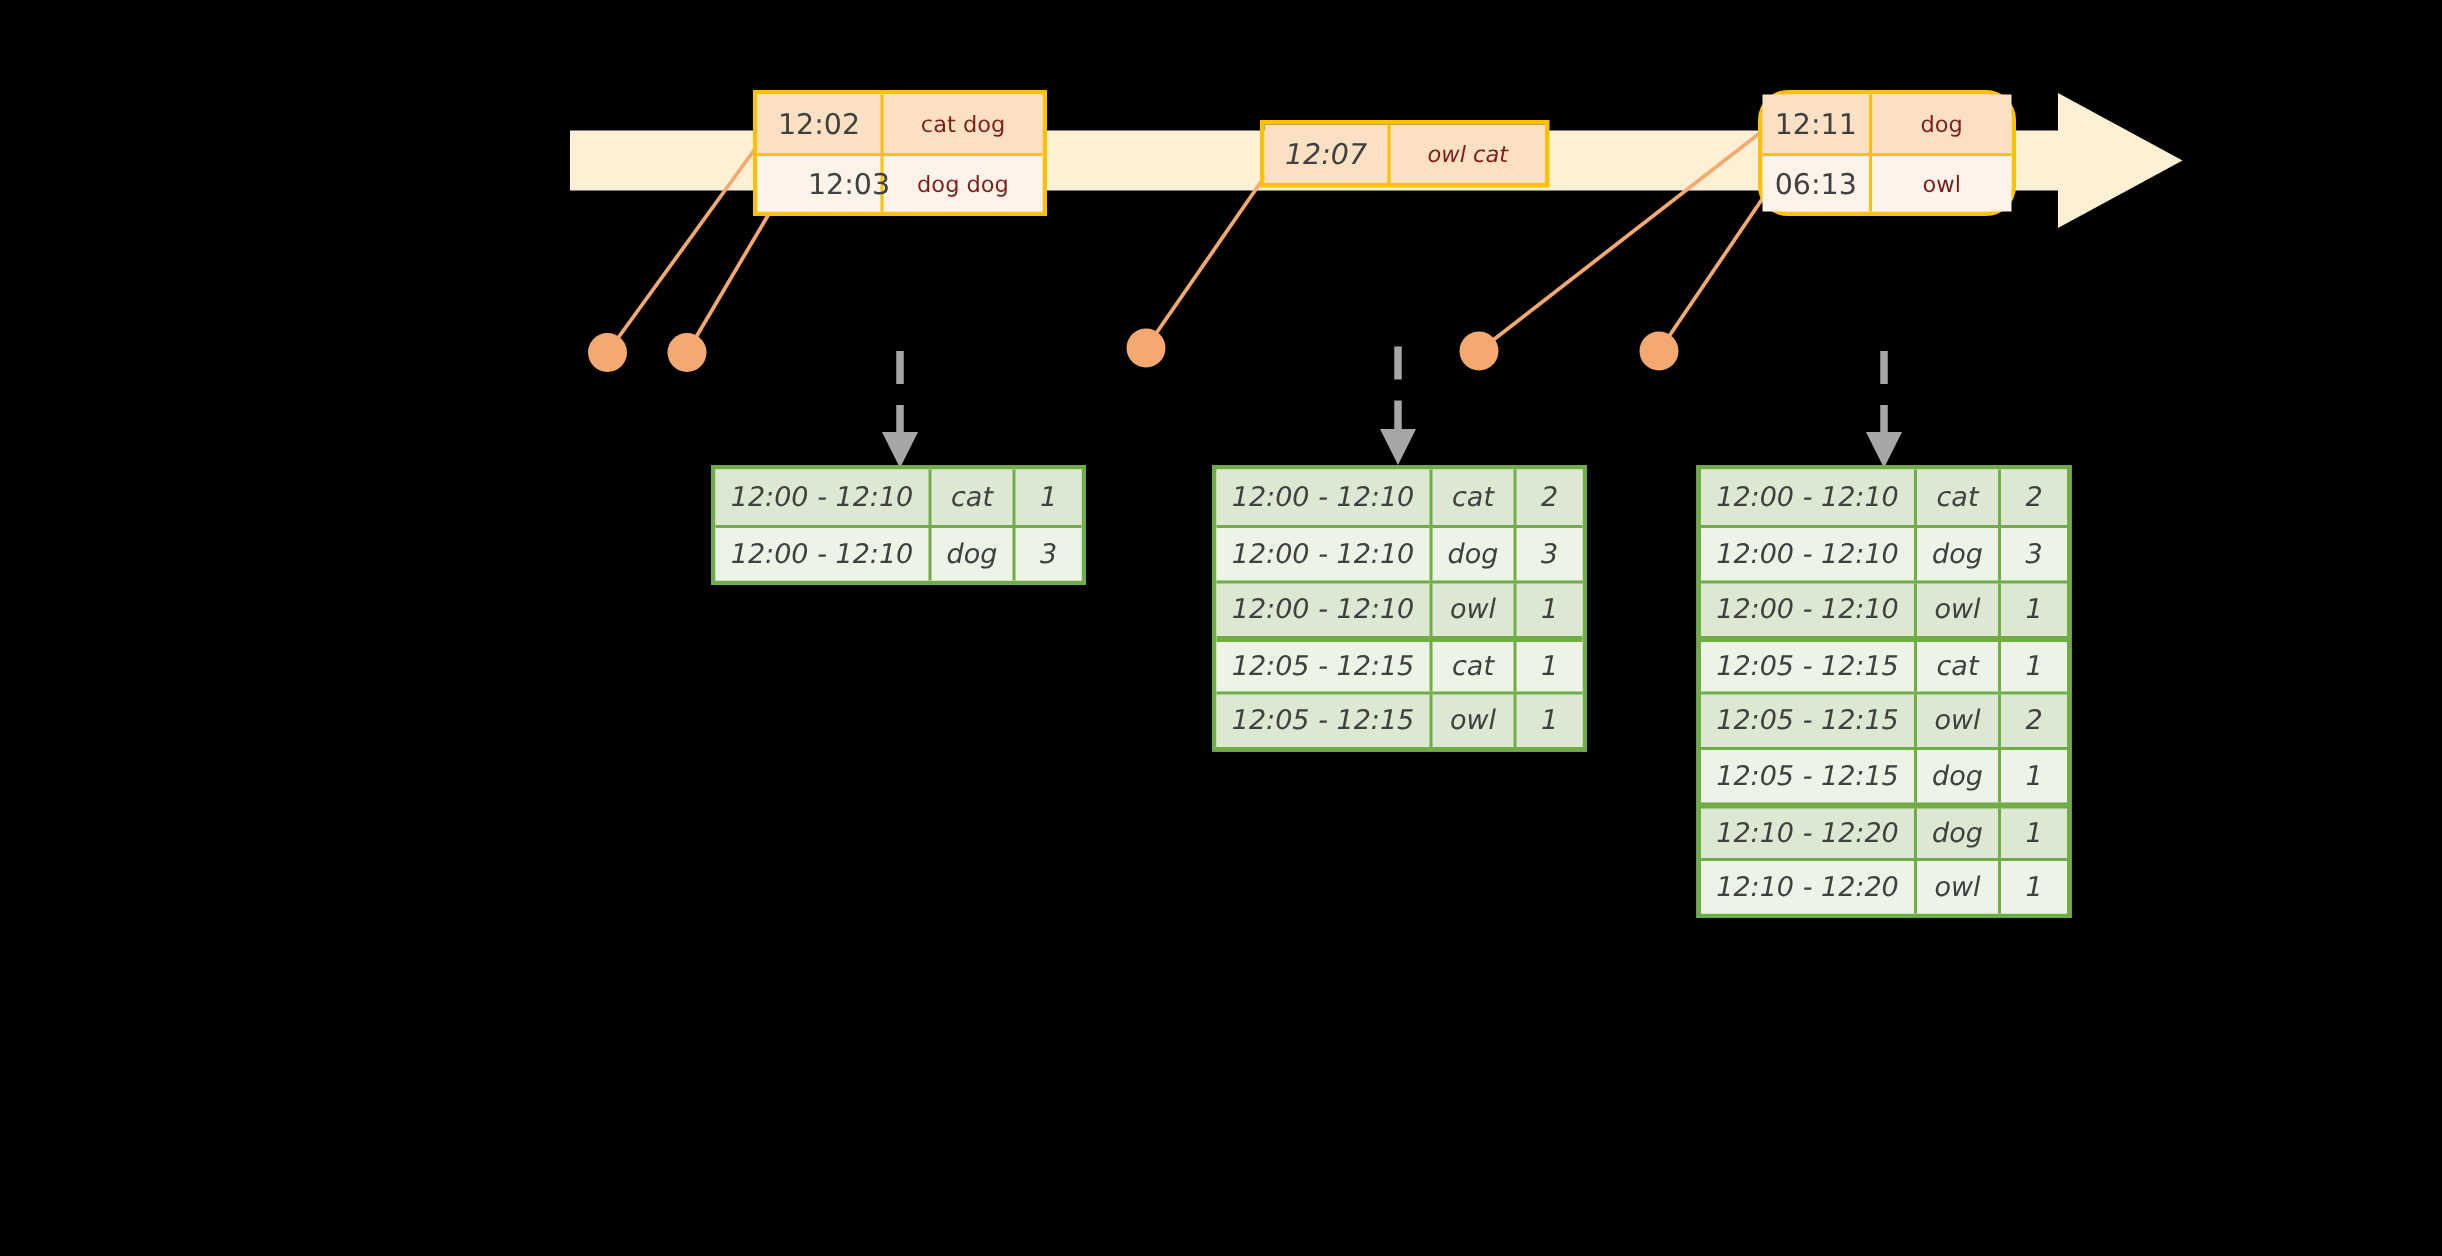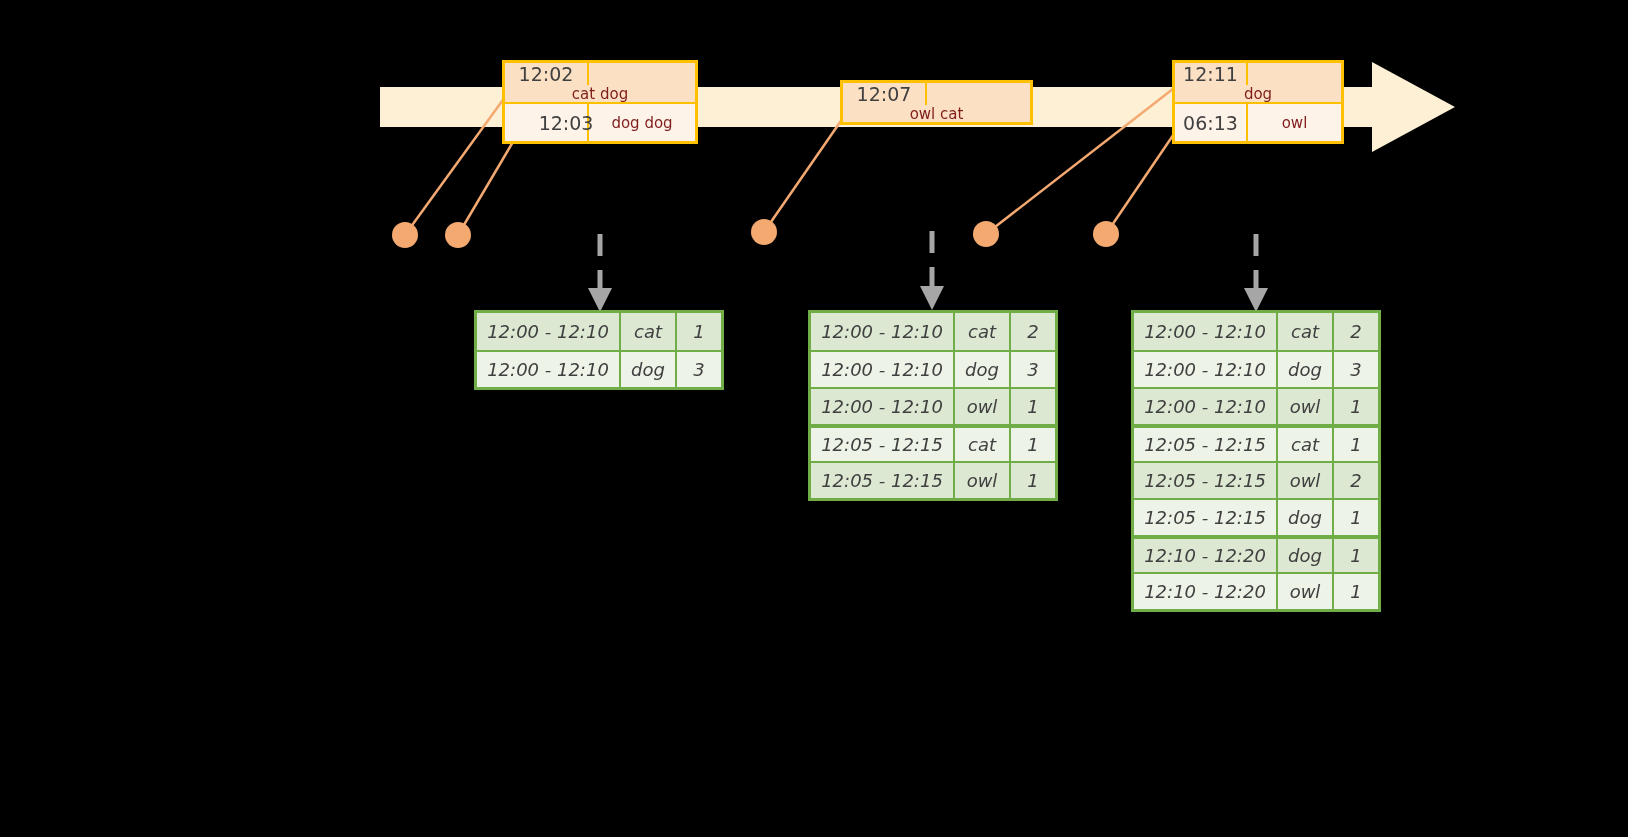--- a/index.html
+++ b/index.html
@@ -35,21 +35,21 @@
     border: 3px solid #FFC000;
     box-sizing: border-box;
     background: #FDF2E6;
     z-index: 5;
   }
   .evt-row {
     display: flex;
     box-sizing: border-box;
     height: 39px;
   }
-  .evt-row.alt-a { background: #FBE0C4; flex-direction: column; }
+  .evt-row.alt-a { background: #FBE0C4; }
   .evt-row.alt-b { background: #FDF3E9; }
   .evt-row + .evt-row { border-top: 2px solid #FFC000; }
   .evt-time {
     box-sizing: border-box;
     display: flex;
     align-items: center;
     justify-content: center;
     border-right: 2px solid #FFC000;
     font-size: 19px;
     color: #404040;
@@ -161,28 +161,28 @@
     <div class="evt-row alt-a">
       <div class="evt-time" style="width:84px;">12:02</div>
       <div class="evt-val">cat dog</div>
     </div>
     <div class="evt-row alt-b">
       <div class="evt-time" style="width:84px;padding-left:40px;">12:03</div>
       <div class="evt-val">dog dog</div>
     </div>
   </div>
 
-  <div class="evt-group" style="left:840px; top:80px; width:193px;">
+  <div class="evt-group" style="left:840px; top:80px; width:193px;font-style:italic;">
     <div class="evt-row alt-a">
       <div class="evt-time" style="width:84px;">12:07</div>
       <div class="evt-val">owl cat</div>
     </div>
   </div>
 
-  <div class="evt-group" style="left:1172px; top:60px; width:172px;">
+  <div class="evt-group" style="left:1172px; top:60px; width:172px;border-radius:20px;">
     <div class="evt-row alt-a">
       <div class="evt-time" style="width:73px;">12:11</div>
       <div class="evt-val">dog</div>
     </div>
     <div class="evt-row alt-b">
       <div class="evt-time" style="width:73px;">06:13</div>
       <div class="evt-val">owl</div>
     </div>
   </div>
 

